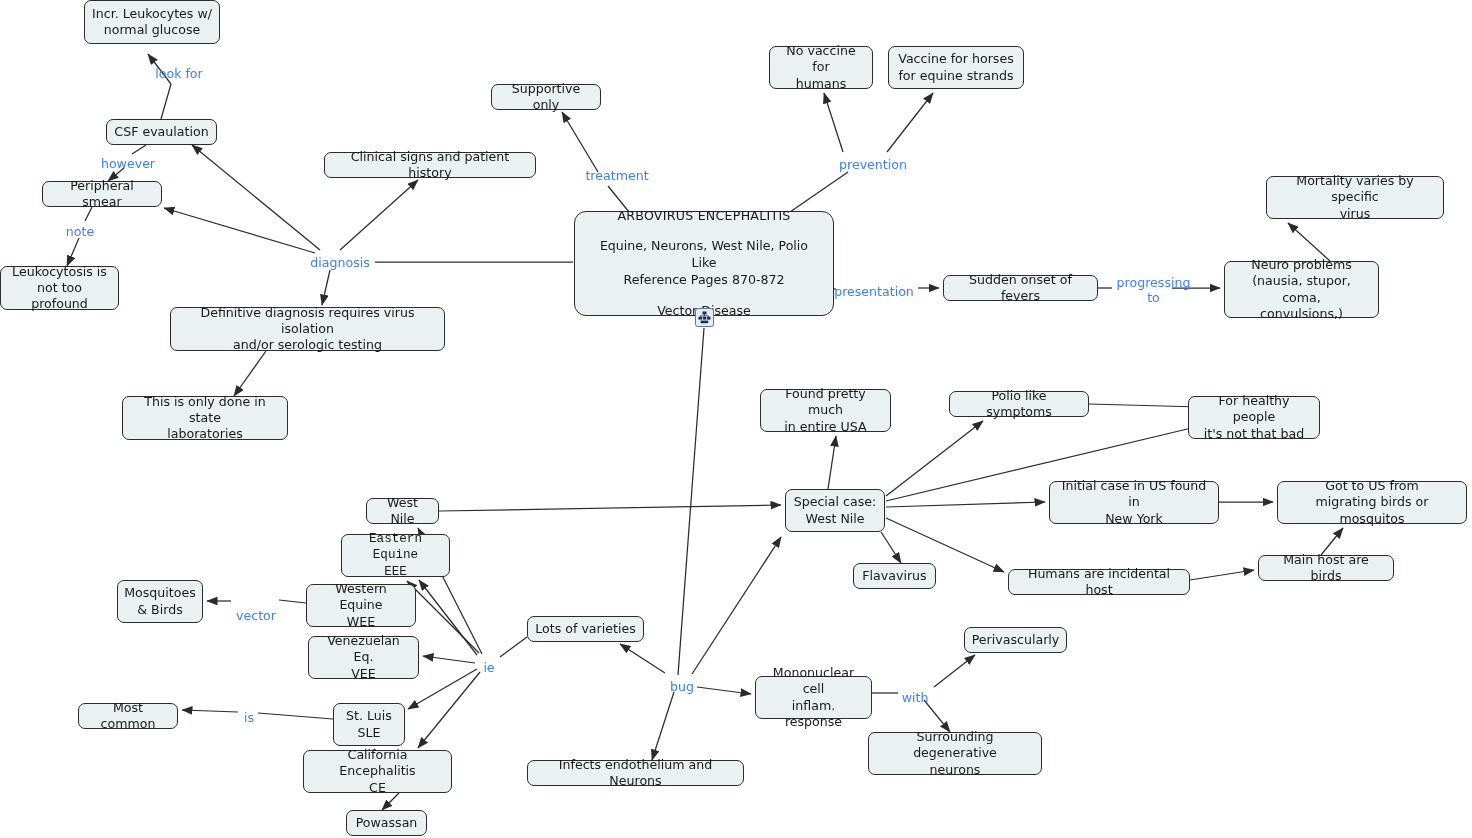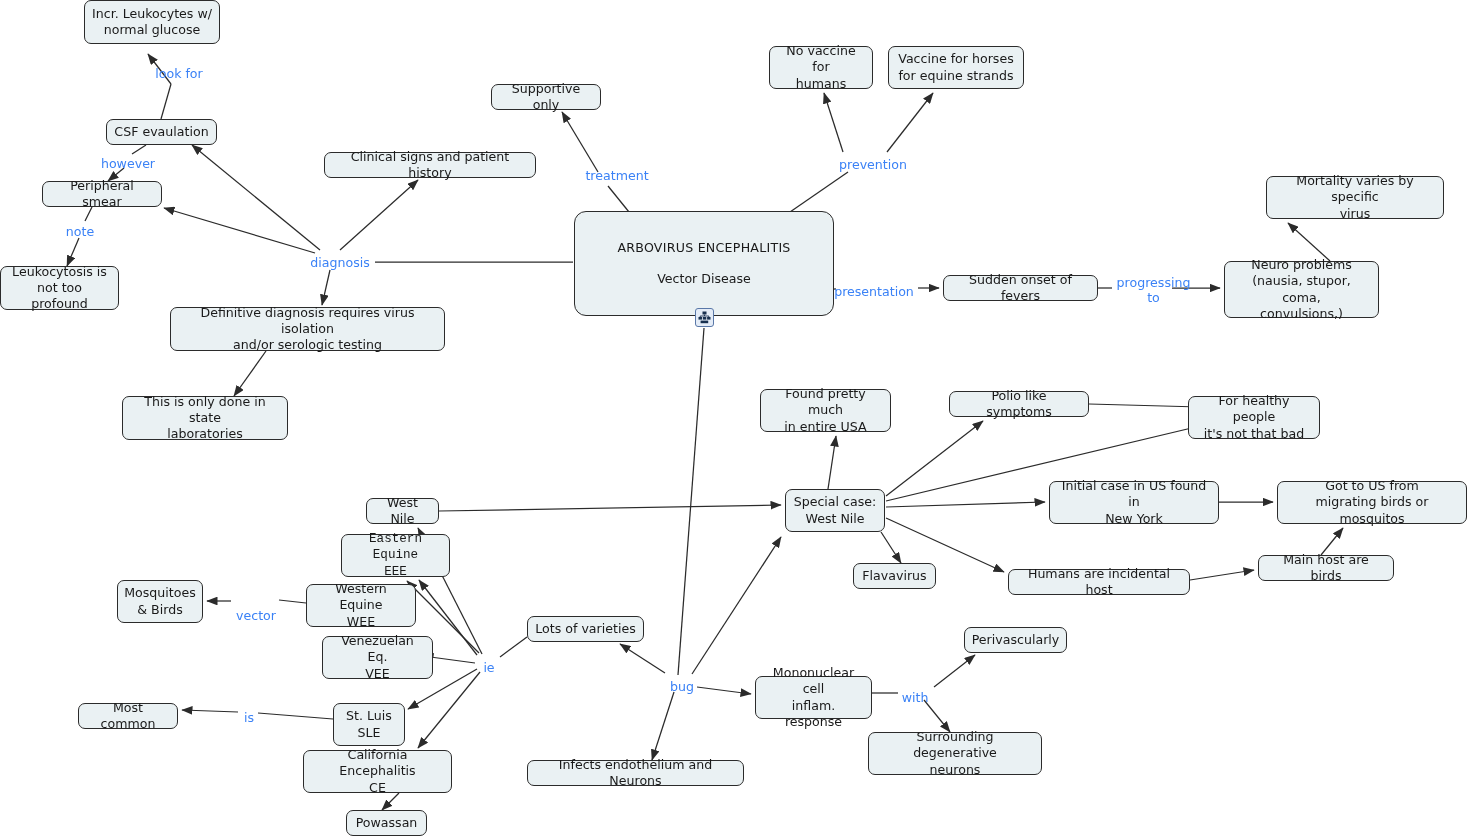--- a/index.html
+++ b/index.html
@@ -180,21 +180,21 @@
 EEE</div>
       <div class="node" style="left: 853px; top: 563px; width: 83px; height: 26px;">Flavavirus</div>
       <div class="node" style="left: 1258px; top: 555px; width: 136px; height: 26px;">Main host are birds</div>
       <div class="node" style="left: 1008px; top: 569px; width: 182px; height: 26px;">Humans are incidental host</div>
       <div class="node" style="left: 117px; top: 580px; width: 86px; height: 43px;">Mosquitoes
 &amp; Birds</div>
       <div class="node" style="left: 306px; top: 584px; width: 110px; height: 43px;">Western Equine
 WEE</div>
       <div class="node" style="left: 527px; top: 616px; width: 117px; height: 26px;">Lots of varieties</div>
       <div class="node" style="left: 932px; top: 627px; width: 103px; height: 26px; margin-left: 32px;">Perivascularly</div>
-      <div class="node" style="left: 322px; top: 636px; width: 111px; height: 43px;">Venezuelan Eq.
+      <div class="node" style="left: 308px; top: 636px; width: 111px; height: 43px;">Venezuelan Eq.
 VEE</div>
       <div class="node" style="left: 755px; top: 676px; width: 117px; height: 43px;">Mononuclear cell
 inflam. response</div>
       <div class="node" style="left: 78px; top: 703px; width: 100px; height: 26px;">Most common</div>
       <div class="node" style="left: 333px; top: 703px; width: 72px; height: 43px;">St. Luis
 SLE</div>
       <div class="node" style="left: 868px; top: 732px; width: 174px; height: 43px;">Surrounding degenerative
 neurons</div>
       <div class="node" style="left: 303px; top: 750px; width: 149px; height: 43px;">California Encephalitis
 CE</div>
@@ -213,20 +213,22 @@
 to</div>
       <div class="link-label" style="left: 235px; top: 596px; width: 42px; margin-top: 12px;">vector</div>
       <div class="link-label" style="left: 480px; top: 660px; width: 18px;">ie</div>
       <div class="link-label" style="left: 669px; top: 679px; width: 26px;">bug</div>
       <div class="link-label" style="left: 900px; top: 690px; width: 30px;">with</div>
       <div class="link-label" style="left: 242px; top: 710px; width: 14px;">is</div>
     </div>
 
   <div class="node central" style="left:574px; top:211px; width:260px; height:105px;">
     <div class="central-title">ARBOVIRUS ENCEPHALITIS</div>
+    <div class="central-sub">Equine, Neurons, West Nile, Polio Like
+Reference Pages 870-872</div>
     <div class="central-tail">Vector Disease</div>
   </div>
 
   <div class="cmap-icon" style="left:695px; top:308px;">
     <svg width="13" height="13" viewBox="0 0 13 13" aria-hidden="true">
       <rect x="4.5" y="0.5" width="4" height="3" fill="#18304f"></rect>
       <rect x="0.5" y="6" width="3.5" height="2.6" fill="#18304f"></rect>
       <rect x="4.8" y="6" width="3.5" height="2.6" fill="#18304f"></rect>
       <rect x="9.1" y="6" width="3.4" height="2.6" fill="#18304f"></rect>
       <path d="M6.5 3.6 V5 M2.2 6 V5 H10.8 V6" stroke="#18304f" stroke-width="0.9" fill="none"></path>

